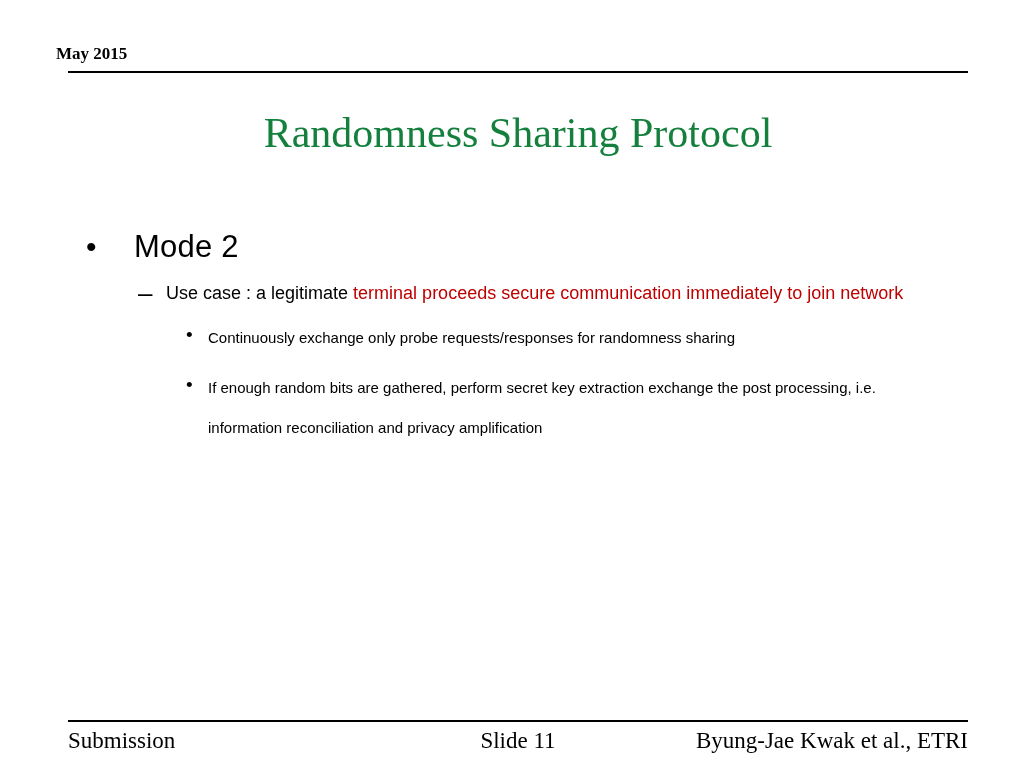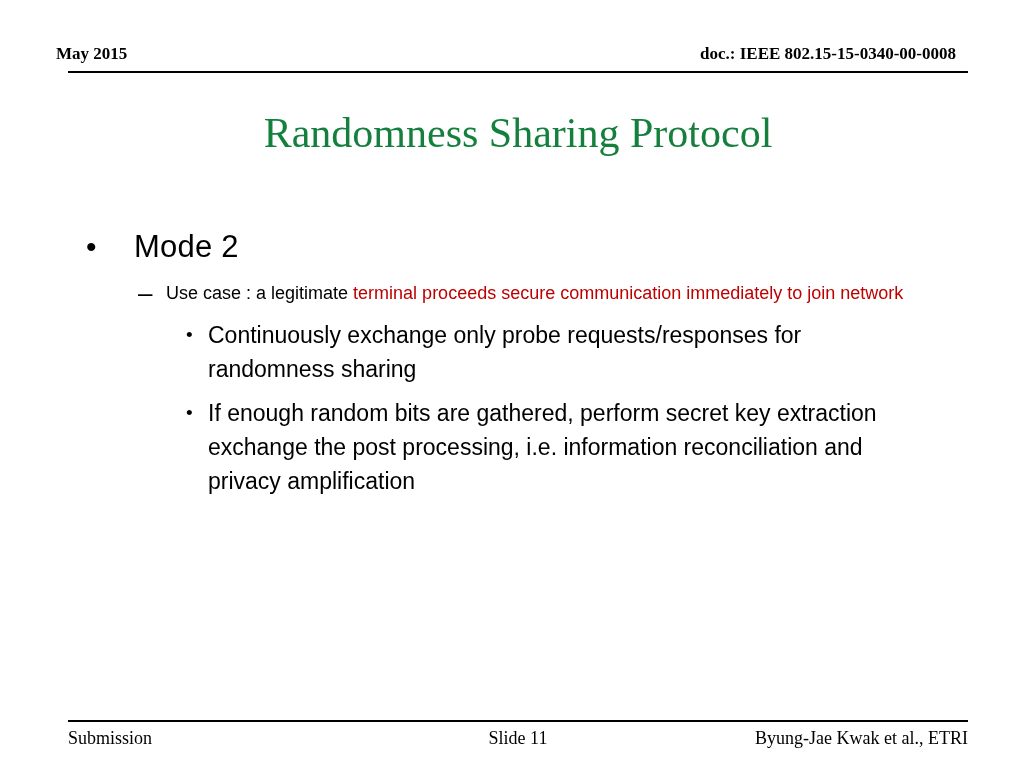--- a/index.html
+++ b/index.html
@@ -126,22 +126,22 @@
     margin-left: 106px;
     margin-bottom: 10px;
     width: 760px;
   }
   .lvl3 .bullet-mark {
     width: 22px;
     font-size: 19px;
     line-height: 34px;
   }
   .lvl3 .bullet-text {
-    font-size: 23px;
-    line-height: 34px;
+    font-size: 15px;
+    line-height: 40px;
     max-width: 700px;
   }
 
   .red { color: #BE0000; }
   .blk { color: #000000; }
 
   
   #footer-rule {
     position: absolute;
     left: 68px;
@@ -150,21 +150,21 @@
     height: 0;
     border-top: 2px solid #000000;
   }
   #slide-footer {
     position: absolute;
     left: 68px;
     top: 728px;
     width: 900px;
     height: 26px;
     font-family: "Liberation Serif", serif;
-    font-size: 18px;
+    font-size: 23px;
   }
   #slide-footer .ft-left {
     position: absolute;
     left: 0;
     top: 0;
     white-space: nowrap;
   }
   #slide-footer .ft-center {
     position: absolute;
     left: 0;
@@ -178,21 +178,20 @@
     right: 0;
     top: 0;
     white-space: nowrap;
   }
 </style>
 </head>
 <body>
 
 <div id="slide-header">
   <div class="hdr-date">May 2015</div>
-  <div class="hdr-doc">doc.: IEEE 802.15-15-0340-00-0008</div>
 </div>
 <div id="header-rule"></div>
 
 <div id="slide-title">Randomness Sharing Protocol</div>
 
 <div id="slide-body">
 
   <div class="bullet-row lvl1">
     <span class="bullet-mark">•</span>
     <span class="bullet-text">Mode 2</span>

